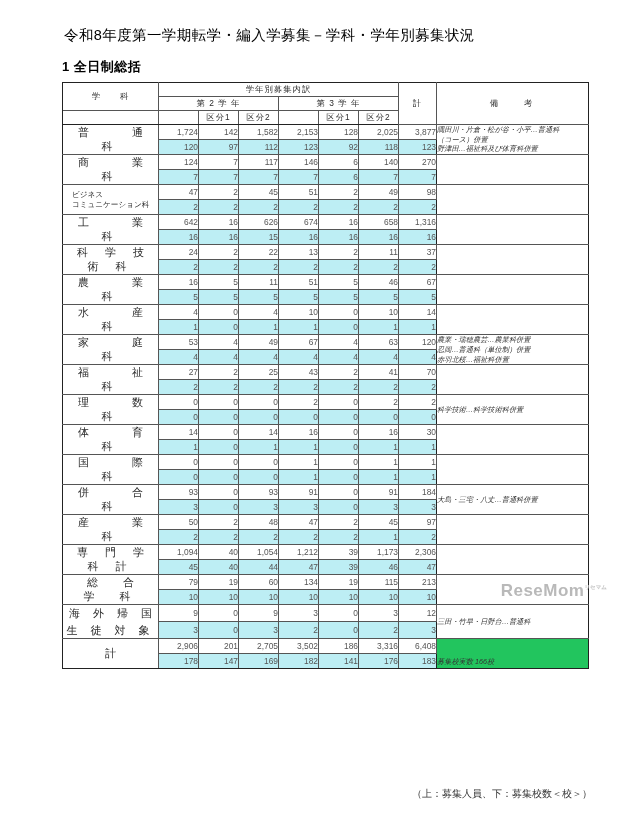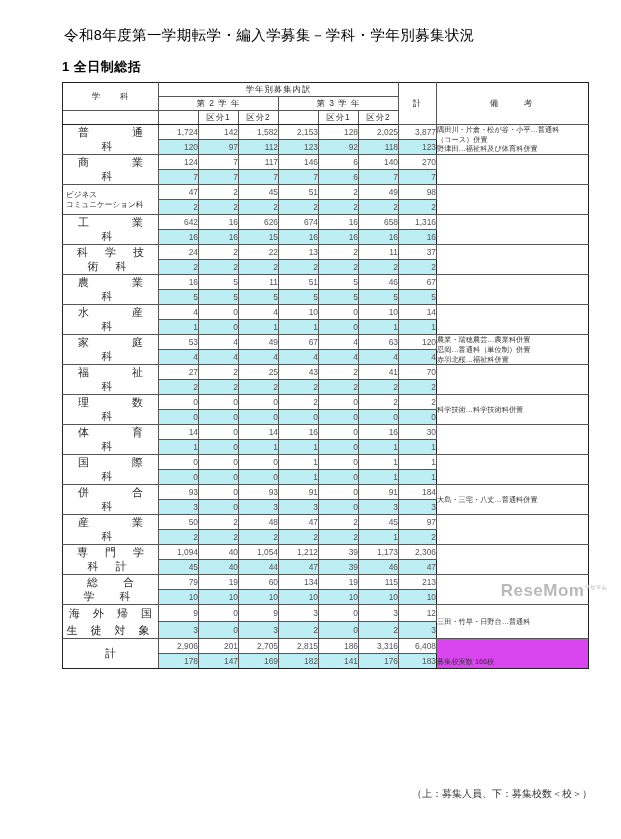--- a/index.html
+++ b/index.html
@@ -79,21 +79,21 @@
     line-height: 1.25;
   }
   .subject-cell.spread {
     letter-spacing: 7px;
     text-indent: 7px;
   }
   .subject-cell.small {
     letter-spacing: 0px;
     font-size: 7.6px;
     text-align: left;
-    padding-left: 3px;
+    padding-left: 9px;
   }
   .subject-cell.two-line {
     letter-spacing: 5px;
     text-indent: 5px;
     line-height: 1.5;
   }
   .num {
     text-align: right;
     padding-right: 4px;
     height: 15px;
@@ -102,22 +102,23 @@
   }
   .row-people td.num { background: #ffffff; }
   .row-schools td.num { background: #bdeef4; }
   .remark {
     font-size: 7.2px;
     color: #333;
     padding: 2px 2px 2px 3px;
     line-height: 1.35;
     vertical-align: top;
     text-align: left;
-  }
-  .remark.yellow { background: #d946ef; vertical-align: bottom; padding-bottom: 2px; }
+    font-style: italic;
+  }
+  .remark.yellow { background: #22c55e; vertical-align: bottom; padding-bottom: 2px; }
   .remark-line { display: block; white-space: nowrap; }
   .thick-top { border-top: 1.4px solid #222 !important; }
   .thick-bottom { border-bottom: 1.4px solid #222 !important; }
   .thick-left { border-left: 1.4px solid #222 !important; }
   .thick-right { border-right: 1.4px solid #222 !important; }
   .no-bottom { border-bottom: none !important; }
   .footnote {
     position: absolute;
     left: 412px;
     top: 787px;
@@ -537,21 +538,21 @@
             <td class="num">2</td>
             <td class="num">0</td>
             <td class="num">2</td>
             <td class="num">3</td>
           </tr>
           <tr class="row-people">
             <td class="subject-cell thick-left thick-top thick-bottom" rowspan="2" style="height: 30px;">計</td>
             <td class="num thick-top">2,906</td>
             <td class="num thick-top">201</td>
             <td class="num thick-top">2,705</td>
-            <td class="num thick-top">2,815</td>
+            <td class="num thick-top">3,502</td>
             <td class="num thick-top">186</td>
             <td class="num thick-top">3,316</td>
             <td class="num thick-top">6,408</td>
             <td class="remark thick-left thick-right thick-top thick-bottom yellow" rowspan="2">
               <span class="remark-line">募集校実数 166校</span>
             </td>
           </tr>
           <tr class="row-schools">
             <td class="num thick-bottom">178</td>
             <td class="num thick-bottom">147</td>

